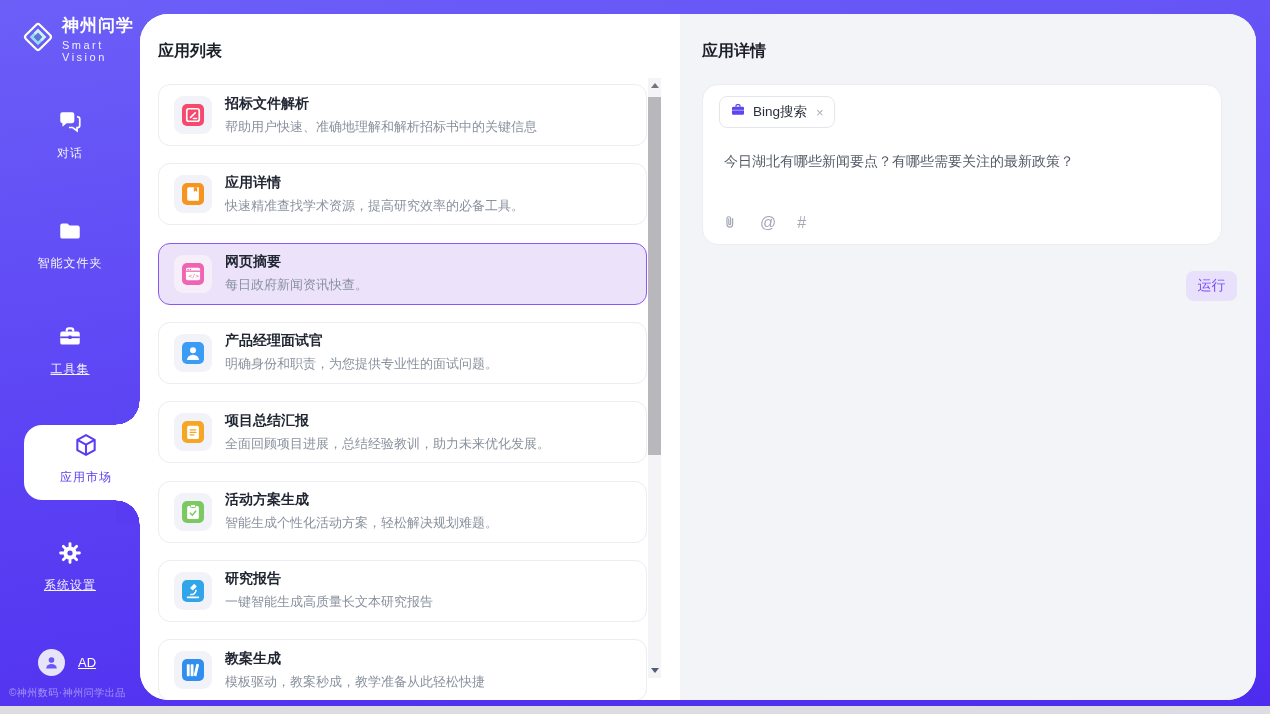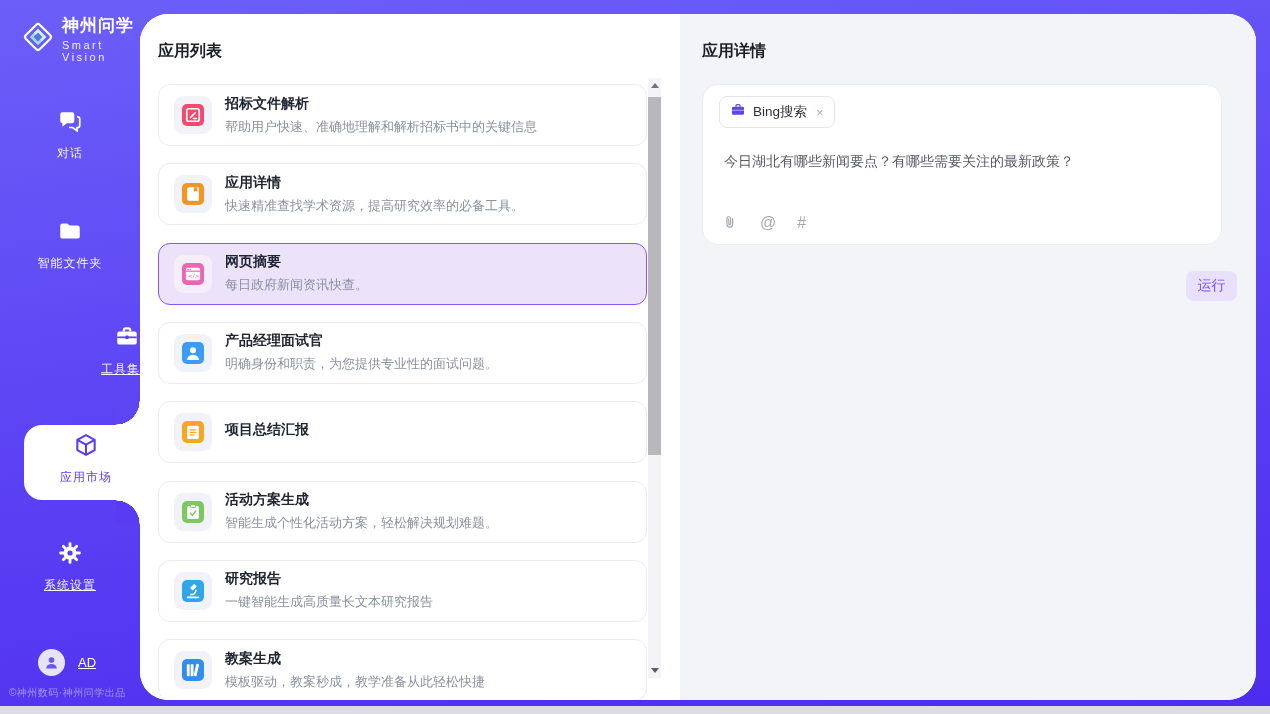--- a/index.html
+++ b/index.html
@@ -124,21 +124,21 @@
                 <path fill="none" stroke="#fff" stroke-width="1.6" d="M18.5 8.2h.5a2 2 0 0 1 2 2v6a2 2 0 0 1-2 2h-.5v2.8L14.4 18H11"></path>
               </svg></span>
             <span class="nav-label">对话</span>
           </div>
           <div class="nav-item" style="top: 218px;">
             <span><svg viewBox="0 0 24 24" width="26" height="26">
                 <path fill="#fff" d="M3 7a2 2 0 0 1 2-2h4.6l2 2H19a2 2 0 0 1 2 2v8a2 2 0 0 1-2 2H5a2 2 0 0 1-2-2z"></path>
               </svg></span>
             <span class="nav-label">智能文件夹</span>
           </div>
-          <div class="nav-item" style="top: 324px; align-items: flex-end;">
+          <div class="nav-item" style="top: 324px;">
             <span><svg viewBox="0 0 24 24" width="26" height="26">
                 <path fill="none" stroke="#fff" stroke-width="2" d="M9 7V6a2 2 0 0 1 2-2h2a2 2 0 0 1 2 2v1"></path>
                 <rect x="3" y="7" width="18" height="12" rx="2" fill="#fff"></rect>
                 <path stroke="#5a44f3" stroke-width="1.6" d="M3 12.3h18"></path>
                 <rect x="10.6" y="10.7" width="2.8" height="3.2" rx="0.6" fill="#5a44f3"></rect>
               </svg></span>
             <span class="nav-label u">工具集</span>
           </div>
           <div class="nav-item active" style="top: 432px; padding-left: 32px;">
             <span><svg viewBox="0 0 24 24" width="26" height="26">
@@ -246,20 +246,21 @@
               <div class="card-icon">
                 <span class="glyph" style="background:#f5a623">
                   <svg viewBox="0 0 24 24" width="20" height="20">
                     <rect x="5" y="4.5" width="14" height="16" rx="2" fill="#fff"></rect>
                     <path d="M8.5 9.5h7M8.5 12.5h7M8.5 15.5h4.6" stroke="#f5a623" stroke-width="1.4" stroke-linecap="round"></path>
                   </svg>
                 </span>
               </div>
               <div class="card-text">
                 <div class="card-title">项目总结汇报</div>
+                <div class="card-desc">全面回顾项目进展，总结经验教训，助力未来优化发展。</div>
               </div>
             </div>
             <div class="card" style="top: 466.5px;">
               <div class="card-icon">
                 <span class="glyph" style="background:#7cc861">
                   <svg viewBox="0 0 24 24" width="20" height="20">
                     <rect x="5" y="4.8" width="14" height="15.7" rx="2" fill="#fff"></rect>
                     <rect x="9" y="3" width="6" height="3.6" rx="1" fill="#fff" stroke="#7cc861" stroke-width="1.2"></rect>
                     <path d="M8.8 13.4l2.4 2.4 4-4.8" stroke="#7cc861" stroke-width="1.8" fill="none" stroke-linecap="round"></path>
                   </svg>

